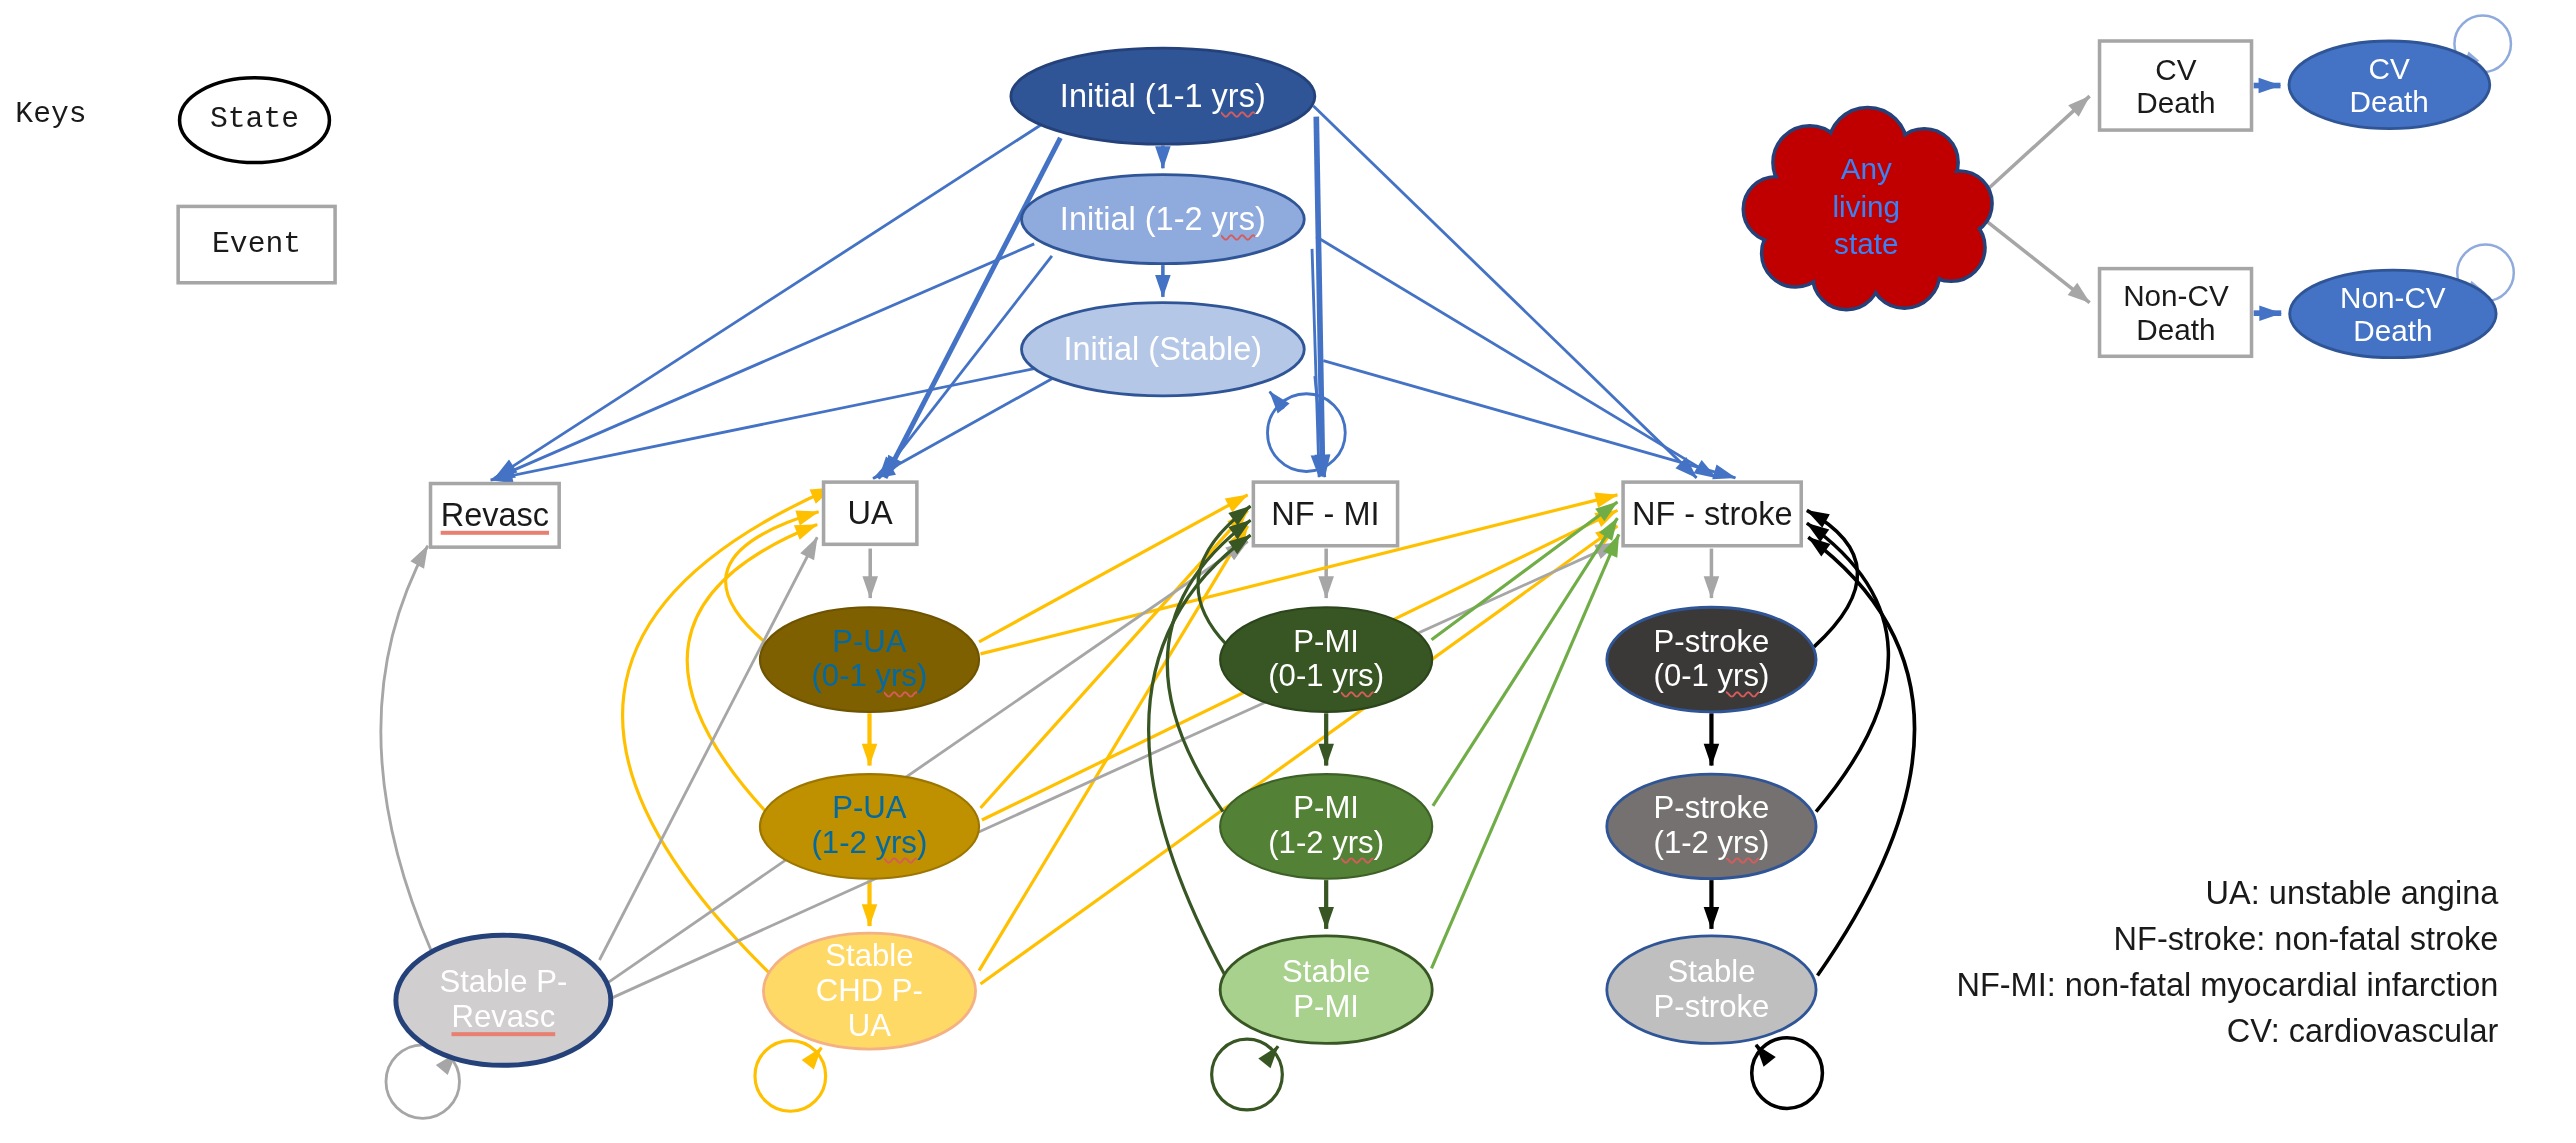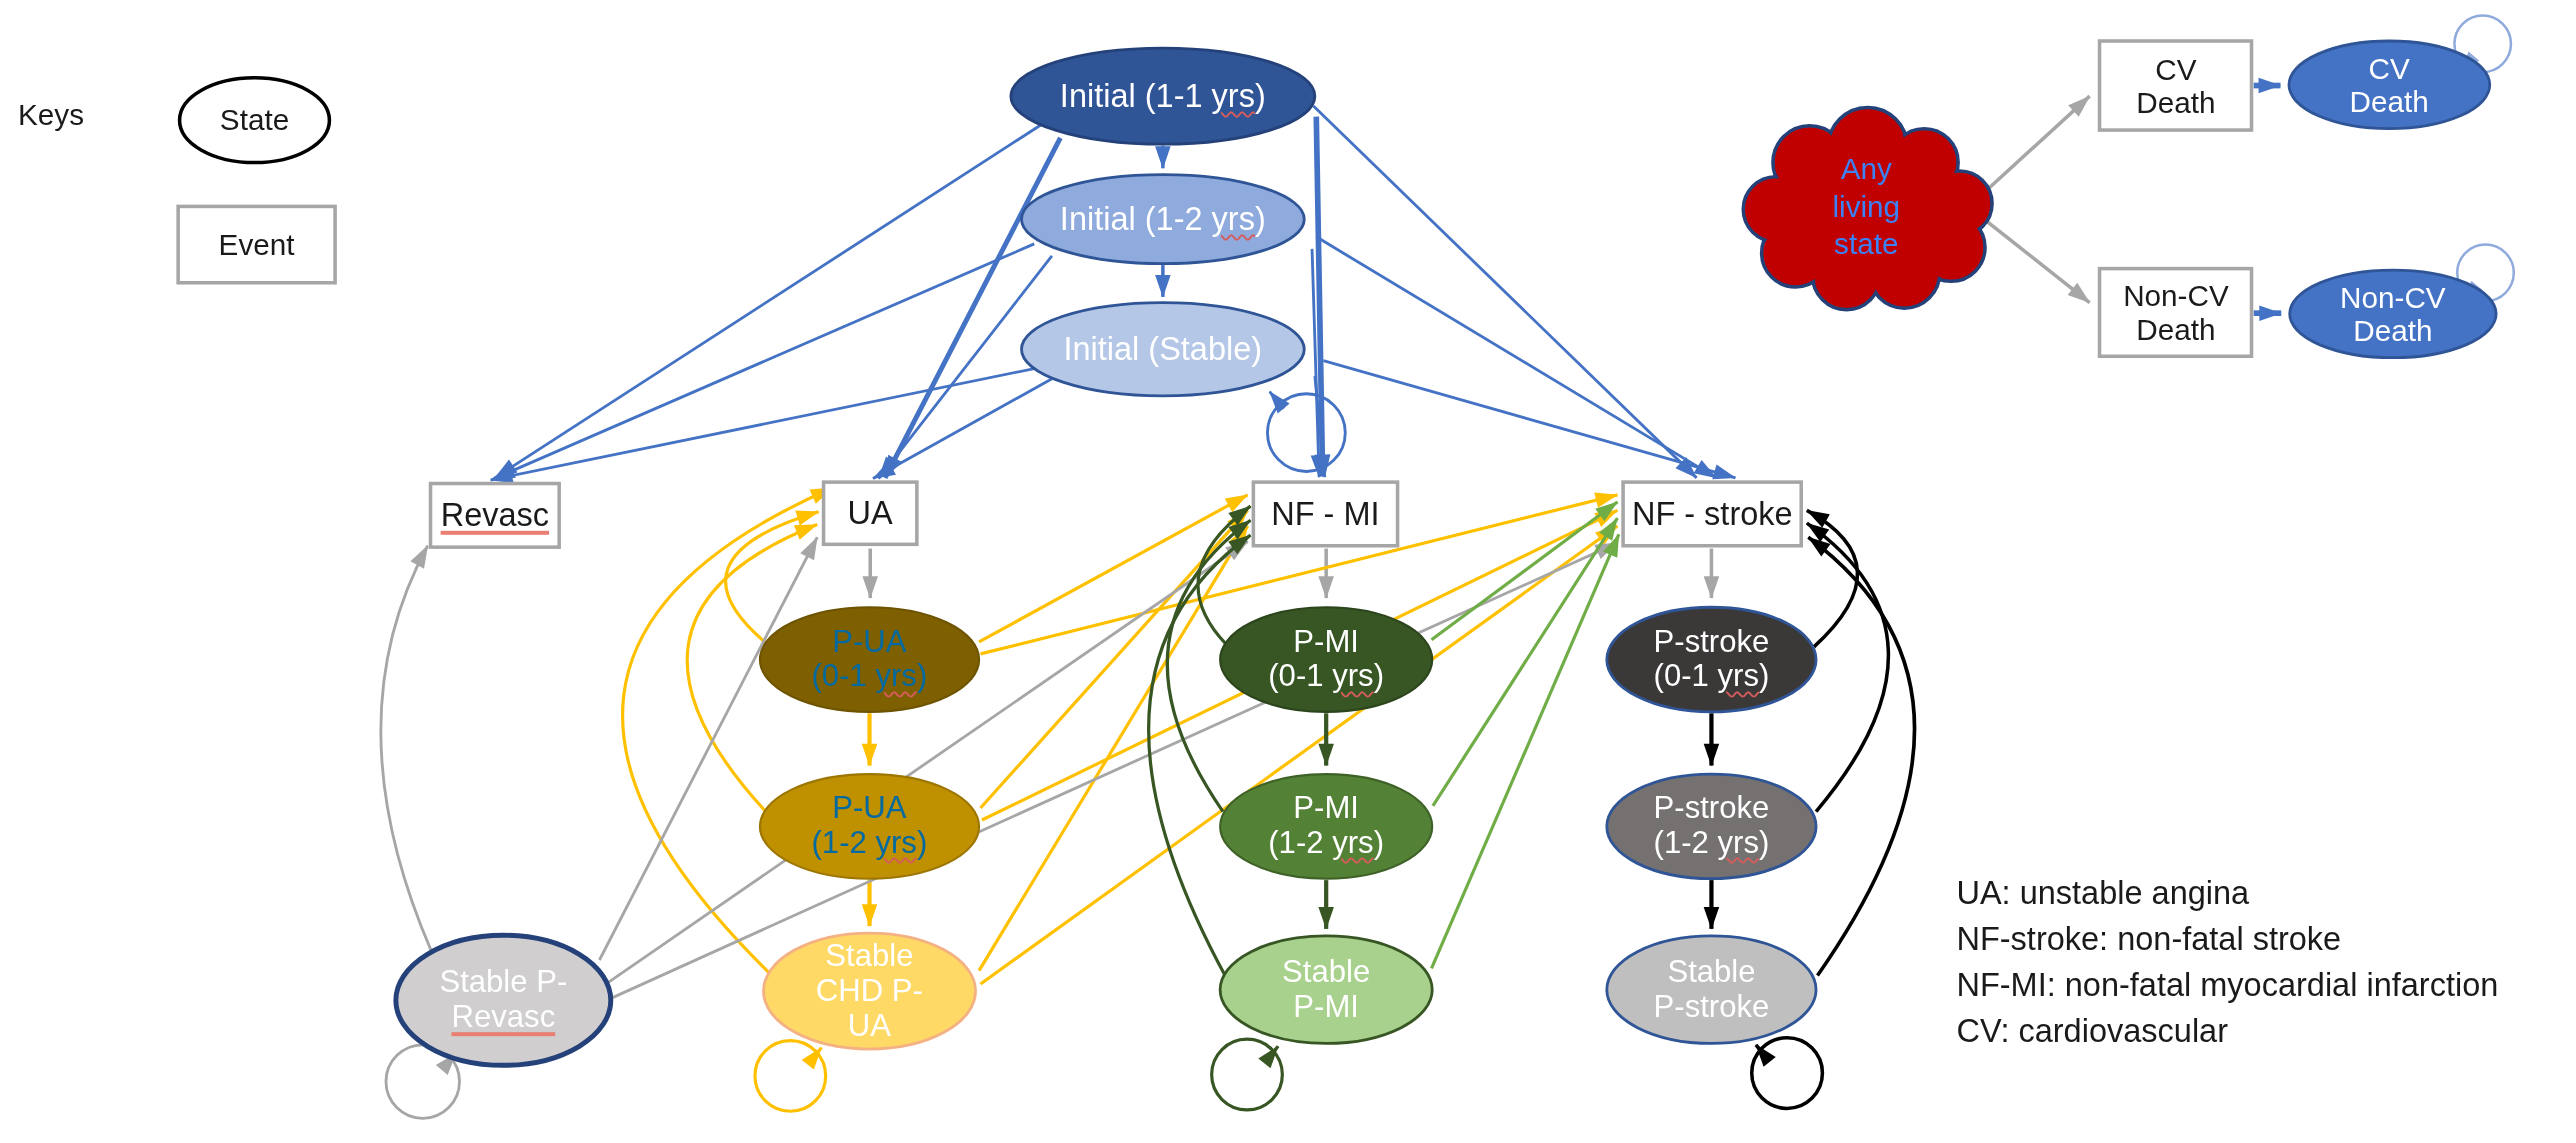--- a/index.html
+++ b/index.html
@@ -22,21 +22,21 @@
     line-height:1.12;
     font-size:calc(var(--u) * 44);
     color:#1a1a1a;
   }
   .white{color:#ffffff;}
   .cream{color:#0369a1;}
   .pink{color:#3b82f6;}
   .evt{font-size:calc(var(--u) * 46);}
   .init{font-size:calc(var(--u) * 46); color:#ffffff;}
   .cloudtxt{font-size:calc(var(--u) * 42); line-height:1.25;}
-  .keystxt{font-size:calc(var(--u) * 42);}
+  .keystxt{font-size:calc(var(--u) * 42);font-family:Liberation Mono, monospace;}
   .deathtxt{font-size:calc(var(--u) * 42);}
   .squig{
     text-decoration-line:underline;
     text-decoration-style:wavy;
     text-decoration-color:#d65b5b;
     text-decoration-thickness:calc(var(--u) * 3);
     text-underline-offset:calc(var(--u) * 6);
   }
   .bar{
     text-decoration-line:underline;
@@ -44,21 +44,21 @@
     text-decoration-color:#e87f70;
     text-decoration-thickness:calc(var(--u) * 6);
     text-underline-offset:calc(var(--u) * 7);
   }
   .legend{
     position:absolute;
     left:75.95%; top:76.1%;
     font-size:calc(var(--u) * 46);
     line-height:1.42;
     color:#1a1a1a;
-    text-align:left;
+    text-align:right;
     white-space:nowrap;
   }
 </style>
 </head>
 <body>
 
 <div class="stage">
 
 <svg viewBox="0 0 3644 1617" preserveAspectRatio="xMidYMid meet">
   <defs>

